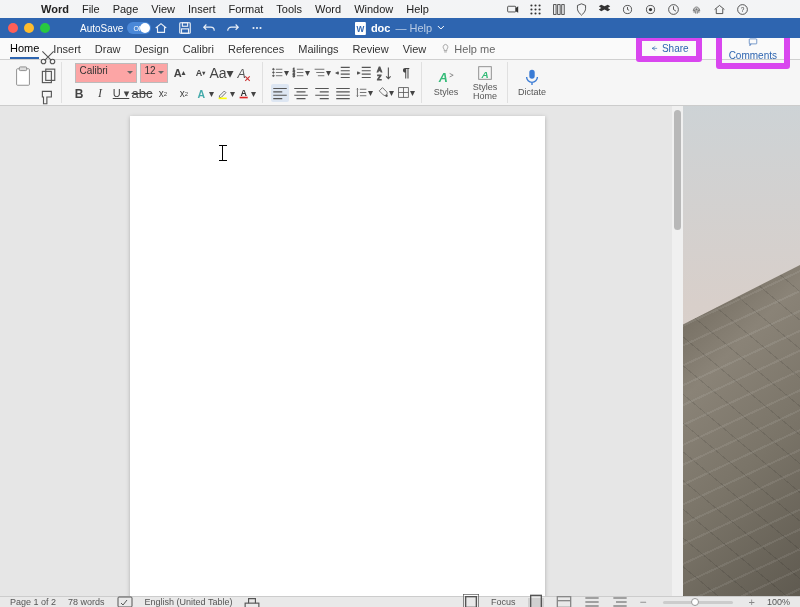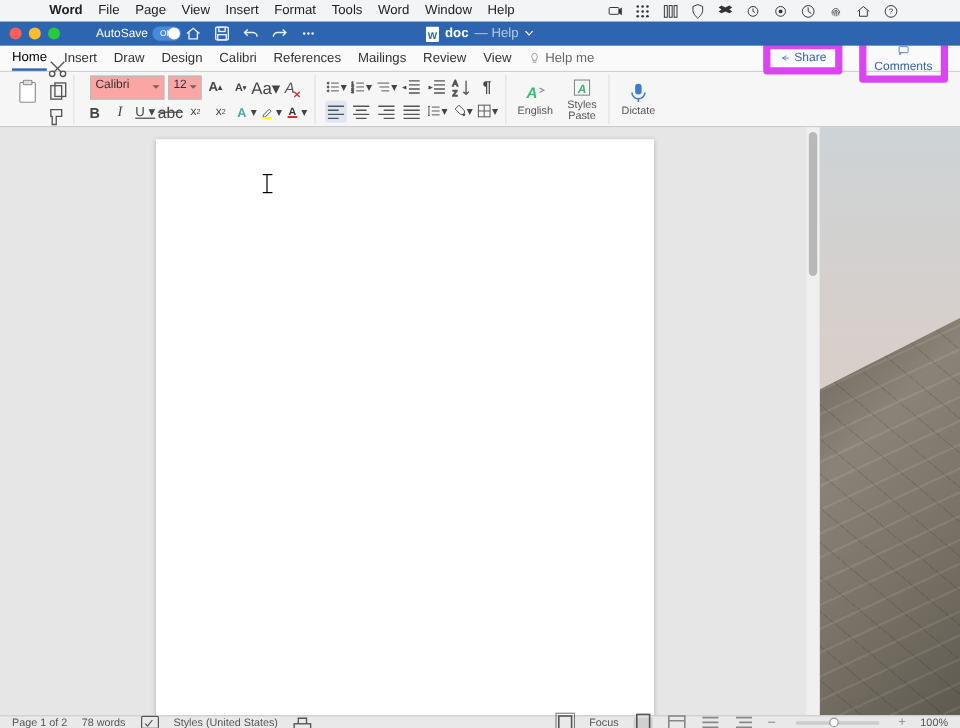--- a/index.html
+++ b/index.html
@@ -412,28 +412,28 @@
     </div>
   </div>
 
   <div class="rg">
     <div class="row">
       <div class="big-btn">
         <svg viewBox="0 0 20 20">
             <text x="2" y="15" font-size="14" fill="#3b7" font-weight="700" font-style="italic">A</text>
             <path d="M14 6l4 2-4 2" fill="none" stroke="#888"></path>
           </svg>
-        <span class="lbl">English</span>
+        <span class="lbl">Styles</span>
       </div>
       <div class="big-btn">
         <svg viewBox="0 0 20 20">
             <rect x="3" y="3" width="14" height="14" fill="none" stroke="#888"></rect>
             <text x="6" y="15" font-size="11" fill="#3b7" font-style="italic" font-weight="700">A</text>
           </svg>
-        <span class="lbl" style="white-space:normal;width:30px;text-align:center;line-height:1">Styles Paste</span>
+        <span class="lbl" style="white-space:normal;width:30px;text-align:center;line-height:1">Styles Home</span>
       </div>
     </div>
   </div>
 
   <div class="rg">
     <div class="big-btn">
       <svg viewBox="0 0 20 20">
           <rect x="7" y="2" width="6" height="10" rx="3" fill="#3a7bd5"></rect>
           <path d="M4 10a6 6 0 0012 0M10 16v3" fill="none" stroke="#3a7bd5" stroke-width="1.5"></path>
         </svg>
@@ -456,21 +456,21 @@
 
 <div class="statusbar">
   <span>Page 1 of 2</span>
   <span>78 words</span>
   <span class="vb">
       <svg viewBox="0 0 16 12" fill="none" stroke="#555">
         <rect x="1" y="1" width="14" height="10" rx="1"></rect>
         <path d="M4 7l2 2 4-5"></path>
       </svg>
     </span>
-  <span>Styles (United States)</span>
+  <span>English (United Table)</span>
   <span class="vb">
       <svg viewBox="0 0 14 14" fill="none" stroke="#555">
         <rect x="1" y="8" width="12" height="5"></rect>
         <path d="M4 8V4h6v4"></path>
       </svg>
     </span>
   <span class="sp"></span>
   <span class="vb">
       <svg viewBox="0 0 12 12" fill="none" stroke="#555">
         <rect x="2" y="2" width="8" height="8"></rect>

